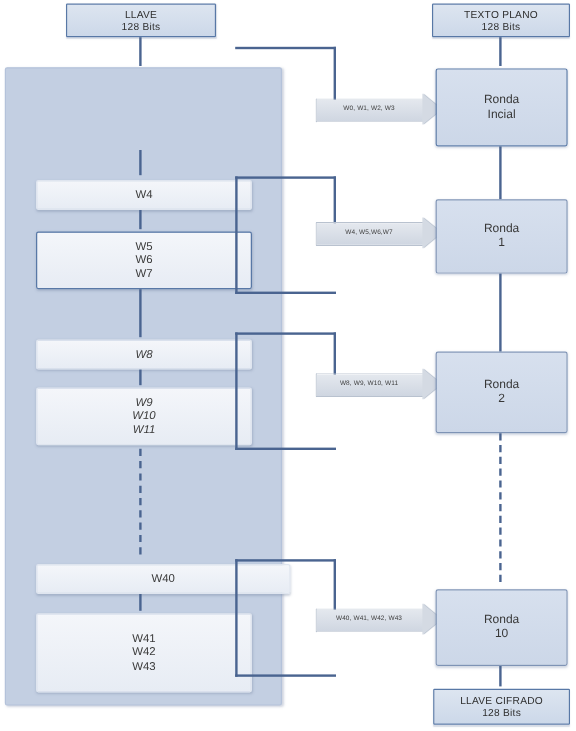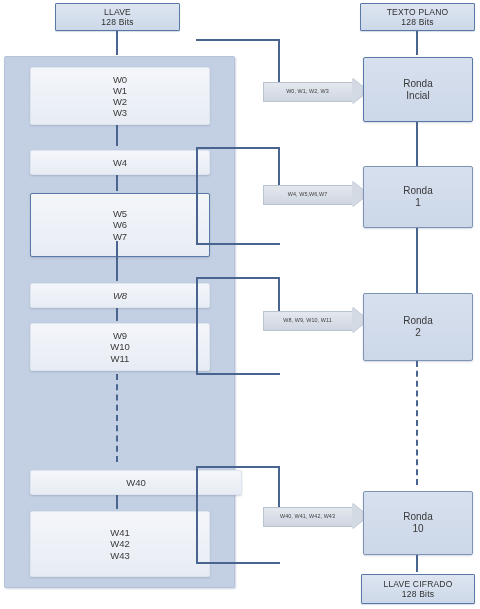--- a/index.html
+++ b/index.html
@@ -77,54 +77,48 @@
   </div>
 
   <div class="vline" style="left:116px;top:31px;height:24px;"></div>
   <div class="arrowhead" style="left:112.5px;top:51px;"></div>
 
   <div class="vline" style="left:416px;top:31px;height:24px;"></div>
   <div class="arrowhead" style="left:412.5px;top:51px;"></div>
 
   <div class="panel" style="left:4px;top:56px;width:229px;height:530px;"></div>
 
-  <div class="node wblock" style="left:30px;top:67px;width:180px;height:58px;">
-    <span class="wline">W0</span>
-    <span class="wline">W1</span>
-    <span class="wline">W2</span>
-    <span class="wline">W3</span>
-  </div>
 
   <div class="vline" style="left:116px;top:125px;height:21px;"></div>
   <div class="arrowhead" style="left:112.5px;top:142px;"></div>
 
   <div class="node wblock" style="left:30px;top:150px;width:180px;height:25px;">
     <span class="wline">W4</span>
   </div>
 
   <div class="vline" style="left:116px;top:175px;height:16px;"></div>
   <div class="arrowhead" style="left:112.5px;top:187px;"></div>
 
-  <div class="node wblock outlined" style="left:30px;top:193px;width:180px;height:64px;">
+  <div class="node wblock outlined" style="left:30px;top:193px;width:180px;height:48px;">
     <span class="wline">W5</span>
     <span class="wline">W6</span>
     <span class="wline">W7</span>
   </div>
 
   <div class="vline" style="left:116px;top:241px;height:40px;"></div>
   <div class="arrowhead" style="left:112.5px;top:277px;"></div>
 
   <div class="node wblock" style="left:30px;top:283px;width:180px;height:25px;font-style:italic;">
     <span class="wline">W8</span>
   </div>
 
   <div class="vline" style="left:116px;top:308px;height:13px;"></div>
   <div class="arrowhead" style="left:112.5px;top:317px;"></div>
 
-  <div class="node wblock" style="left:30px;top:323px;width:180px;height:48px;">
+  <div class="node wblock" style="left:30px;top:323px;width:180px;height:48px;font-style:italic;">
     <span class="wline">W9</span>
     <span class="wline">W10</span>
     <span class="wline">W11</span>
   </div>
 
   <div class="dash" style="left:116px;top:374px;height:88px;"></div>
   <div class="arrowhead" style="left:112.5px;top:461px;"></div>
 
   <div class="node wblock" style="left:30px;top:470px;width:212px;height:25px;">
     <span class="wline">W40</span>

